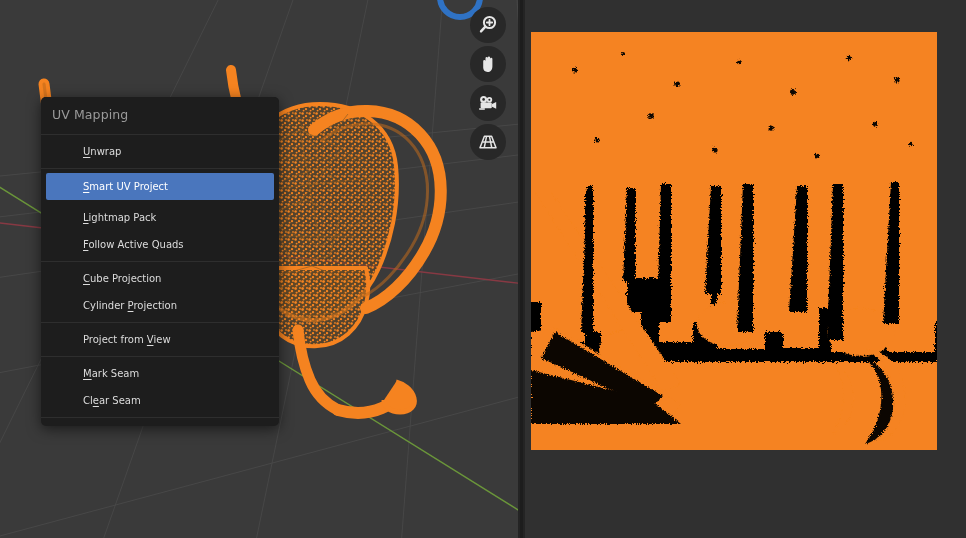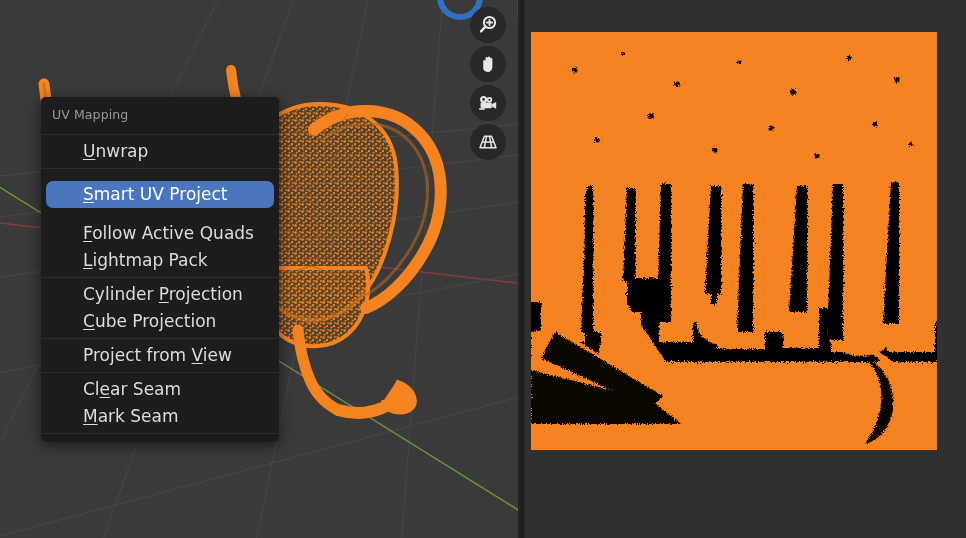--- a/index.html
+++ b/index.html
@@ -113,32 +113,32 @@
     letter-spacing: 0.1px;
     background: #1d1d1d;
   }
   #uv-menu .sep {
     height: 1px;
     background: #2e2e2e;
     margin: 3px 0 3px 0;
   }
   #uv-menu .menu-item {
     color: #dcdcdc;
-    font-size: 17px;
+    font-size: 10px;
     padding: 5px 0 5px 42px;
     line-height: 17px;
     white-space: nowrap;
     cursor: default;
     position: relative;
   }
   #uv-menu .menu-item.selected {
     background: #4a76bd;
     color: #ffffff;
-    margin: 12px 5px;
-    border-radius: 7px;
+    margin: 4px 5px;
+    border-radius: 2px;
     padding-left: 37px;
   }
   #uv-menu .menu-item .acc {
     text-decoration: underline;
     text-underline-offset: 2px;
   }
 </style>
 </head>
 <body>
 
@@ -284,30 +284,30 @@
       </div>
     </div>
 
     <div id="uv-menu">
       <div class="menu-title">UV Mapping</div>
       <div class="sep"></div>
       <div id="menu-body">
           <div class="menu-item"><span class="acc">U</span>nwrap</div>
           <div class="sep"></div>
           <div class="menu-item selected"><span class="acc">S</span>mart UV Project</div>
+          <div class="menu-item"><span class="acc">L</span>ightmap Pack</div>
           <div class="menu-item"><span class="acc">F</span>ollow Active Quads</div>
-          <div class="menu-item"><span class="acc">L</span>ightmap Pack</div>
           <div class="sep"></div>
+          <div class="menu-item"><span class="acc">C</span>ube Projection</div>
           <div class="menu-item">Cylinder <span class="acc">P</span>rojection</div>
-          <div class="menu-item"><span class="acc">C</span>ube Projection</div>
           <div class="sep"></div>
           <div class="menu-item">Project from <span class="acc">V</span>iew</div>
           <div class="sep"></div>
+          <div class="menu-item"><span class="acc">M</span>ark Seam</div>
           <div class="menu-item">Cl<span class="acc">e</span>ar Seam</div>
-          <div class="menu-item"><span class="acc">M</span>ark Seam</div>
           <div class="sep"></div>
         </div>
     </div>
   </div>
 
   <div id="editor-divider">
     <div class="inner"></div>
   </div>
 
   <div id="uveditor">

